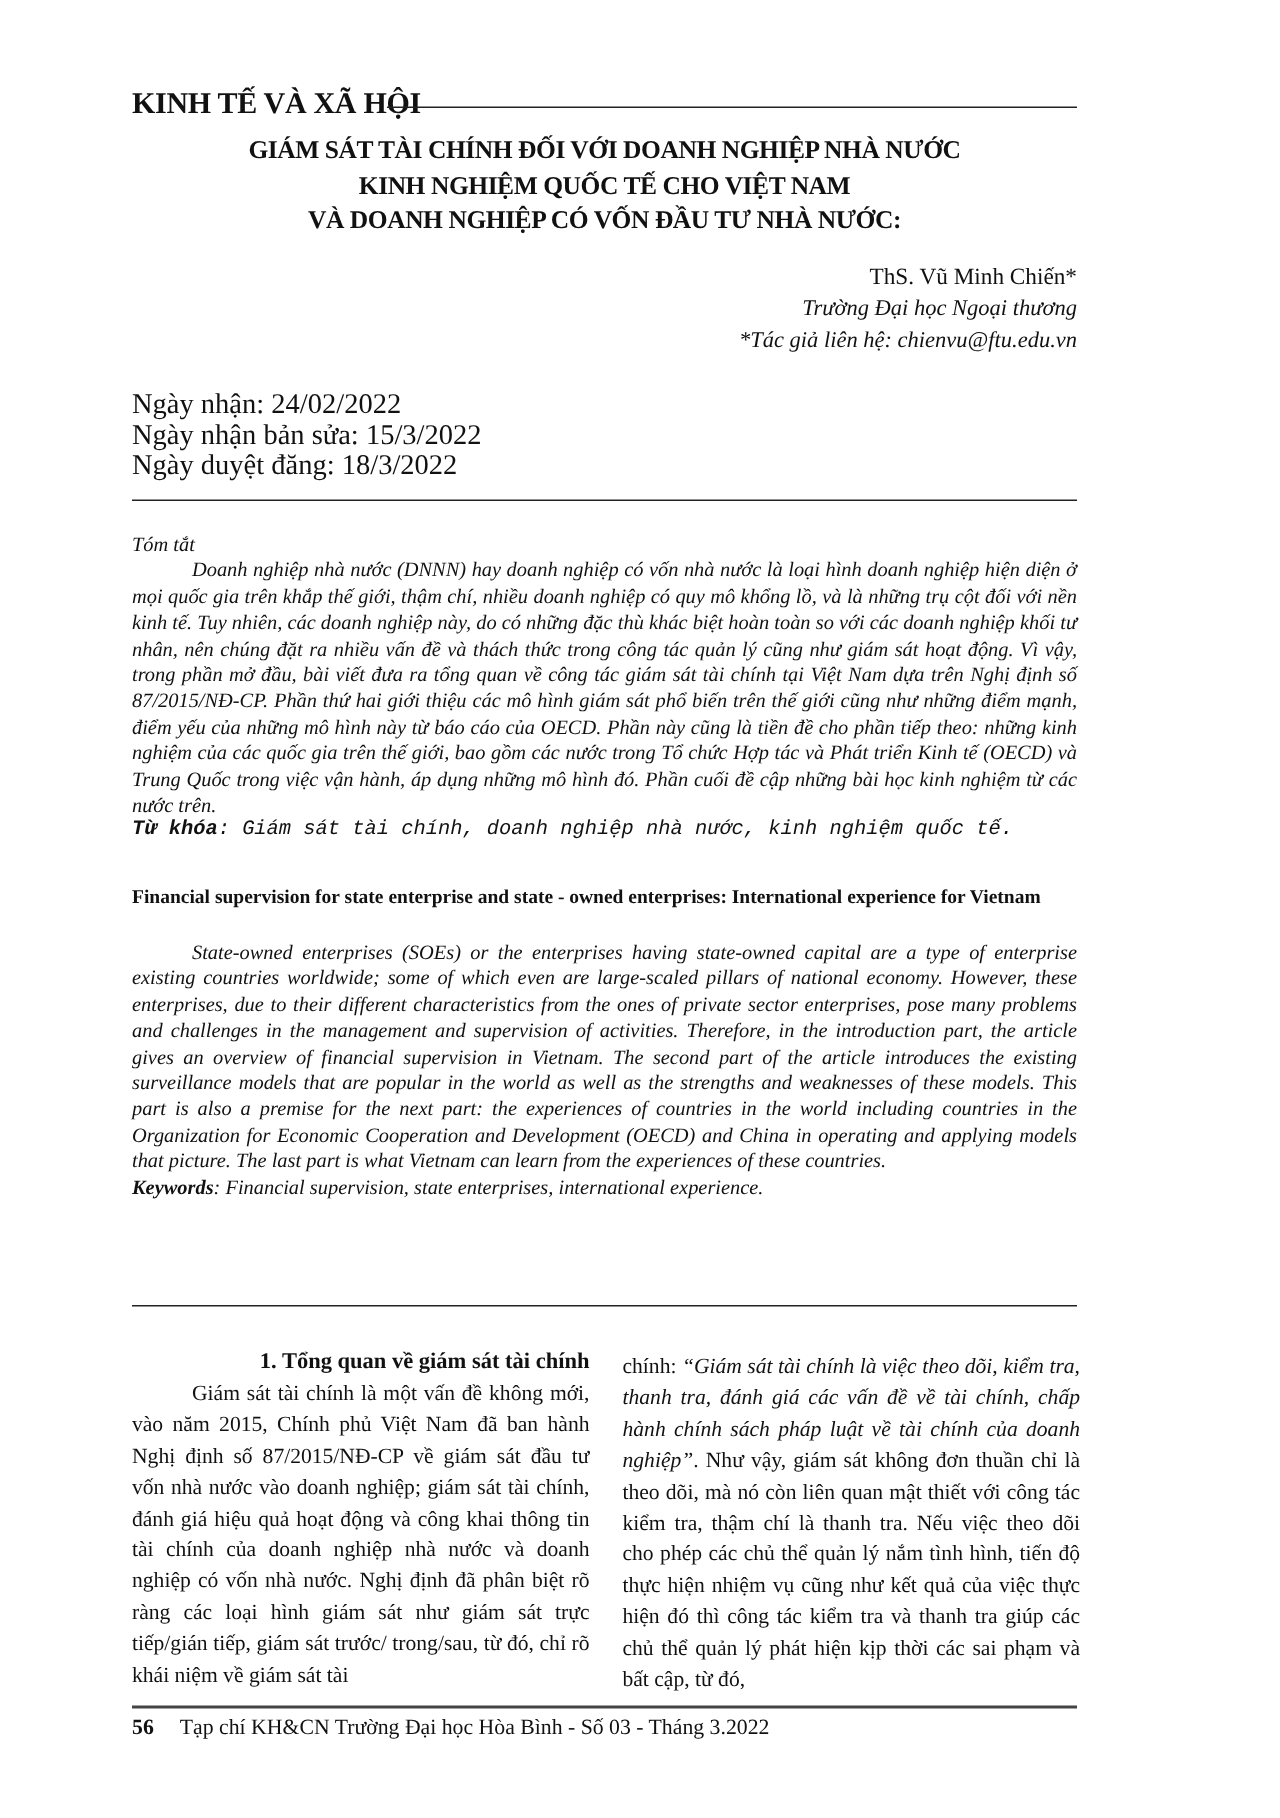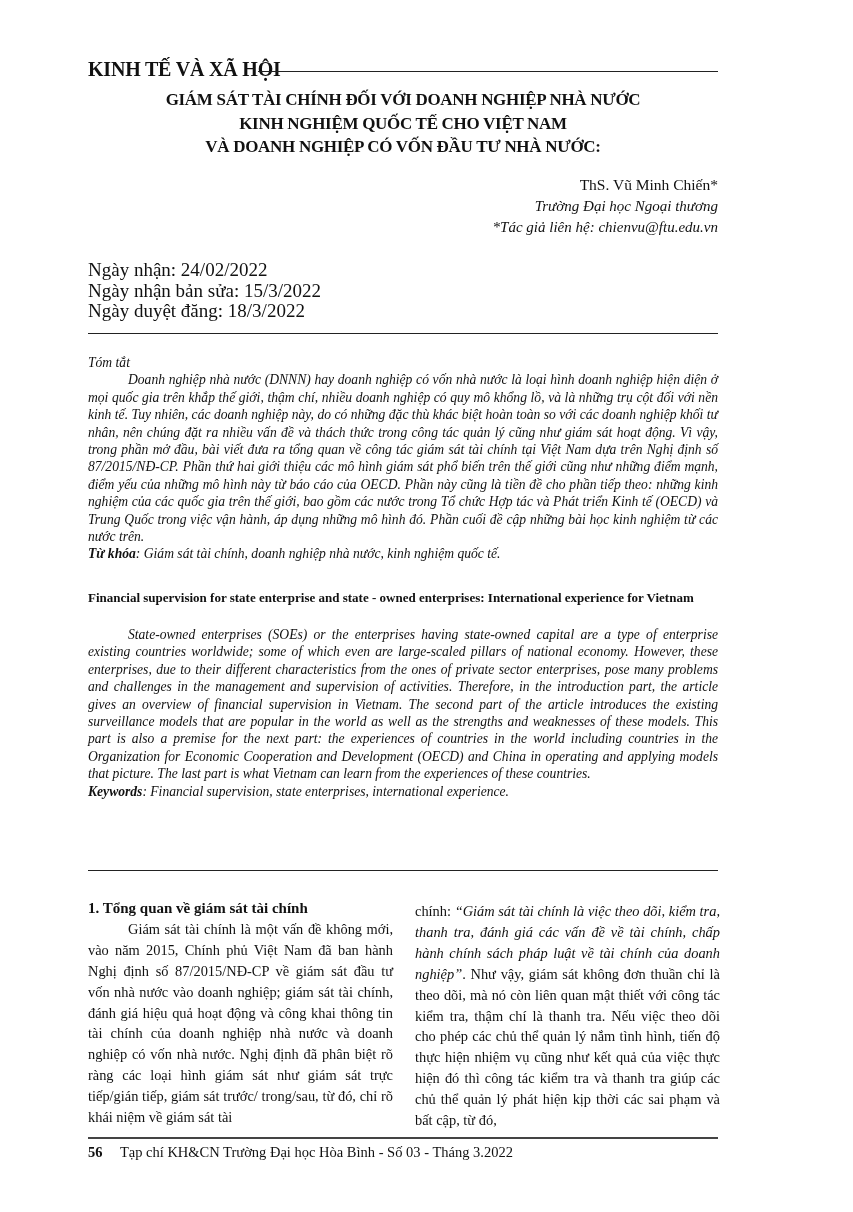--- a/index.html
+++ b/index.html
@@ -17,33 +17,33 @@
   .author-name { font-weight: normal; font-size: 15.5px; text-align: right; }
   .author-aff, .author-contact { font-style: italic; }
 
   .dates { position: absolute; left: 0; top: 260px; font-size: 19px; line-height: 20.5px; }
 
   .rule { position: absolute; left: 0; width: 630px; border-top: 1.2px solid #222; }
 
   .abstract { position: absolute; left: 0; top: 354px; width: 630px; font-size: 13.6px; line-height: 17.4px; }
   .abstract .heading { font-weight: normal; font-style: italic; }
   .abstract .para { font-style: italic; text-align: justify; text-indent: 40px; }
-  .abstract .kw { font-style: italic; }
+  .abstract .kw { font-style: italic; font-family: Liberation Mono, monospace; }
   .abstract .kw b { font-style: italic; }
 
   .en-title { position: absolute; left: 0; top: 589px; width: 630px; font-size: 13px; font-weight: bold; line-height: 17.5px; }
   .en-abstract { position: absolute; left: 0; top: 626px; width: 630px; font-size: 13.6px; line-height: 17.4px; }
   .en-abstract .heading { font-weight: bold; font-style: italic; }
   .en-abstract .para { font-style: italic; text-align: justify; text-indent: 40px; }
   .en-abstract .kw { font-style: italic; }
 
   .col { position: absolute; top: 898px; width: 305px; font-size: 14.4px; line-height: 20.9px; text-align: justify; }
   .col-left { left: 0; }
   .col-right { left: 327px; top: 901px; }
-  .section-head { font-weight: bold; font-size: 15px; text-align: left; }
+  .section-head { font-weight: bold; font-size: 15px; text-align: right; }
   .col-left .para { text-indent: 40px; }
   .quote { font-style: italic; }
 
   .footer-rule { position: absolute; left: 0; top: 1137px; width: 630px; border-top: 2px solid #444; }
   .footer { position: absolute; left: 0; top: 1144px; font-size: 14.5px; }
   .footer .pagenum { font-weight: bold; margin-right: 14px; text-align: right; }
 </style>
 </head>
 <body>
 

